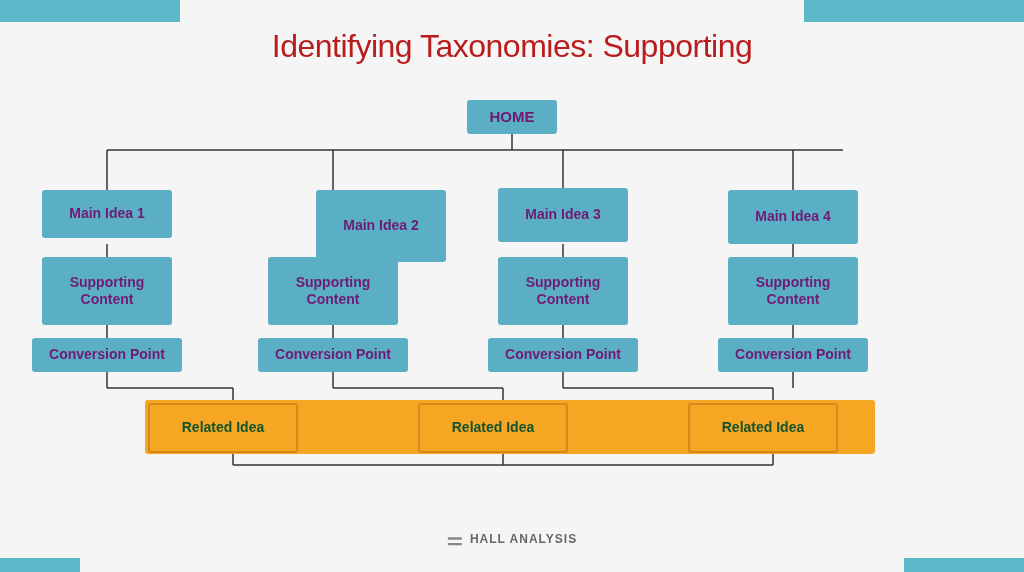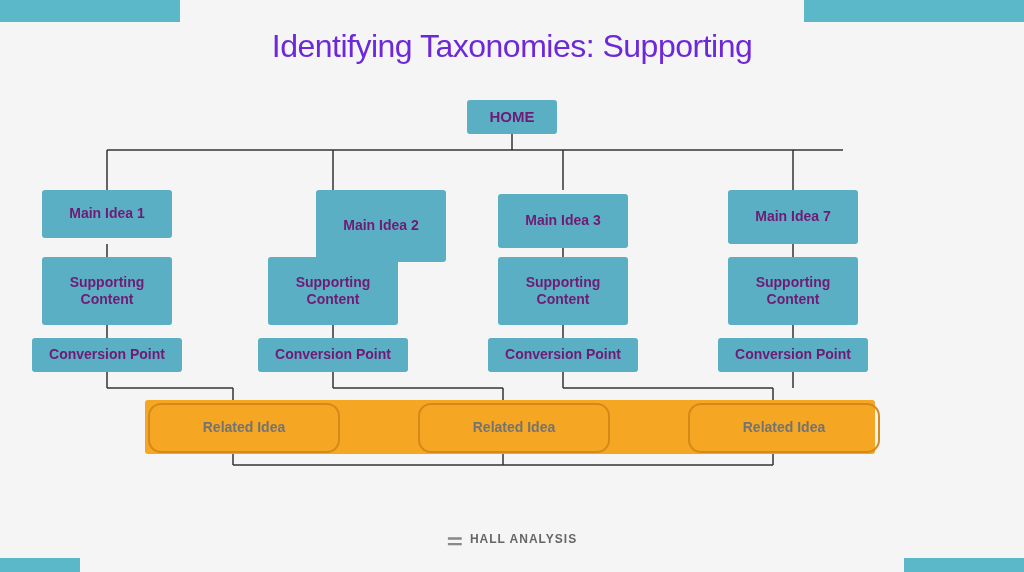--- a/index.html
+++ b/index.html
@@ -36,21 +36,21 @@
       position: absolute;
       bottom: 0; right: 0;
       width: 120px; height: 14px;
       background: #5bb8c8;
     }
 
     .page-title {
       text-align: center;
       font-size: 32px;
       font-weight: 400;
-      color: #6d28d9;
+      color: #b91c1c;
       padding-top: 28px;
       padding-bottom: 0px;
       letter-spacing: -0.5px;
     }
 
     
     .diagram {
       position: absolute;
       top: 80px;
       left: 0;
@@ -85,38 +85,38 @@
     .node-mi1    { width: 130px; height: 48px; left: 42px;  top: 110px; }
     .node-sc1    { width: 130px; height: 68px; left: 42px;  top: 177px; }
     .node-cp1    { width: 150px; height: 34px; left: 32px;  top: 258px; }
 
     
     .node-mi2    { width: 130px; height: 72px; left: 268px; top: 110px; margin-left: 48px; }
     .node-sc2    { width: 130px; height: 68px; left: 268px; top: 177px; }
     .node-cp2    { width: 150px; height: 34px; left: 258px; top: 258px; }
 
     
-    .node-mi3    { width: 130px; height: 54px; left: 498px; top: 114px; }
+    .node-mi3    { width: 130px; height: 54px; left: 498px; top: 108px; }
     .node-sc3    { width: 130px; height: 68px; left: 498px; top: 177px; }
     .node-cp3    { width: 150px; height: 34px; left: 488px; top: 258px; }
 
     
     .node-mi4    { width: 130px; height: 54px; left: 728px; top: 110px; }
     .node-sc4    { width: 130px; height: 68px; left: 728px; top: 177px; }
     .node-cp4    { width: 150px; height: 34px; left: 718px; top: 258px; }
 
     
     .node-ri {
       background: #f5a623;
-      color: #737373;
+      color: #14532d;
       font-size: 14px;
       font-weight: 600;
       height: 50px;
-      width: 192px;
-      border-radius: 13px;
+      width: 150px;
+      border-radius: 3px;
       display: flex;
       align-items: center;
       justify-content: center;
       text-align: center;
     }
 
     
     .related-bar {
       position: absolute;
       top: 320px;
@@ -224,21 +224,21 @@
     <line x1="503" y1="373" x2="503" y2="385" stroke="#333" stroke-width="1.5"></line>
     <line x1="503" y1="385" x2="773" y2="385" stroke="#333" stroke-width="1.5"></line>
     <line x1="773" y1="373" x2="773" y2="385" stroke="#333" stroke-width="1.5"></line>
   </svg>
 
   <div class="node node-home">HOME</div>
 
   <div class="node node-mi1">Main Idea 1</div>
   <div class="node node-mi2">Main Idea 2</div>
   <div class="node node-mi3">Main Idea 3</div>
-  <div class="node node-mi4">Main Idea 7</div>
+  <div class="node node-mi4">Main Idea 4</div>
 
   <div class="node node-sc1">Supporting Content</div>
   <div class="node node-sc2">Supporting Content</div>
   <div class="node node-sc3">Supporting Content</div>
   <div class="node node-sc4">Supporting Content</div>
 
   <div class="node node-cp1">Conversion Point</div>
   <div class="node node-cp2">Conversion Point</div>
   <div class="node node-cp3">Conversion Point</div>
   <div class="node node-cp4">Conversion Point</div>

